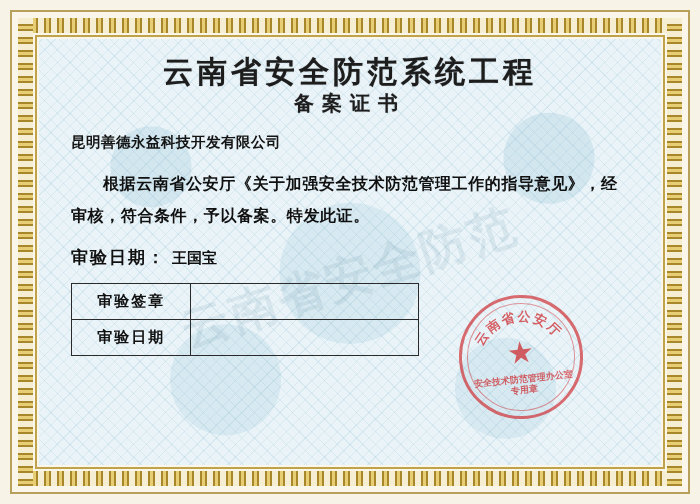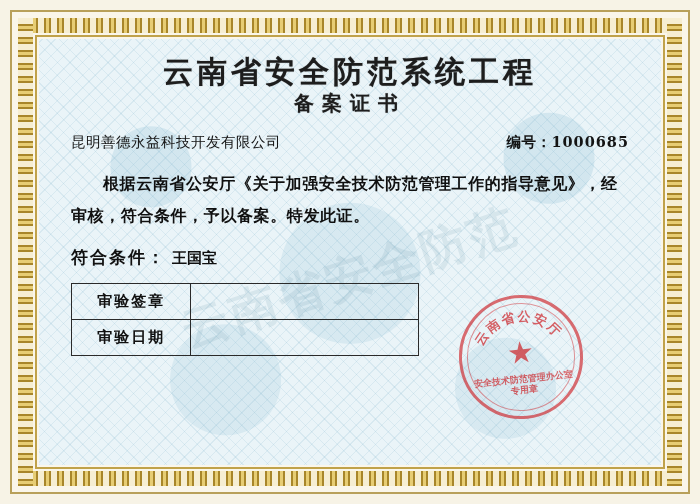--- a/index.html
+++ b/index.html
@@ -130,21 +130,21 @@
     display: flex;
     align-items: flex-end;
     justify-content: space-between;
     margin-top: 16px;
     padding: 0 6px;
   }
   .company-name {
     font-size: 14.5px;
     color: #141414;
     letter-spacing: 0.5px;
-    font-weight: 400;
+    font-weight: 700;
   }
   .serial {
     font-size: 14.5px;
     color: #141414;
     letter-spacing: 0.5px;
     font-weight: 600;
     white-space: nowrap;
   }
   .serial .serial-number {
     font-family: "DejaVu Serif", "Liberation Serif", serif;
@@ -307,29 +307,26 @@
 
     <div class="watermark">云南省安全防范</div>
 
     <div class="title-block">
       <div class="title-line-1">云南省安全防范系统工程</div>
       <div class="title-line-2">备案证书</div>
     </div>
 
     <div class="company-row">
       <div class="company-name">昆明善德永益科技开发有限公司</div>
-      <div class="serial">
-        <span>编号：</span><span class="serial-number">1000685</span>
-      </div>
     </div>
 
     <div class="body-text">根据云南省公安厅《关于加强安全技术防范管理工作的指导意见》，经审核，符合条件，予以备案。特发此证。</div>
 
     <div class="legal-row">
-      <span class="legal-label">符合条件：</span>
+      <span class="legal-label">审验日期：</span>
       <span class="legal-value">王国宝</span>
     </div>
 
     <table class="audit-table">
       <tbody>
           <tr>
         <td class="label-cell">审验签章</td>
         <td class="value-cell"></td>
       </tr>
       <tr>

